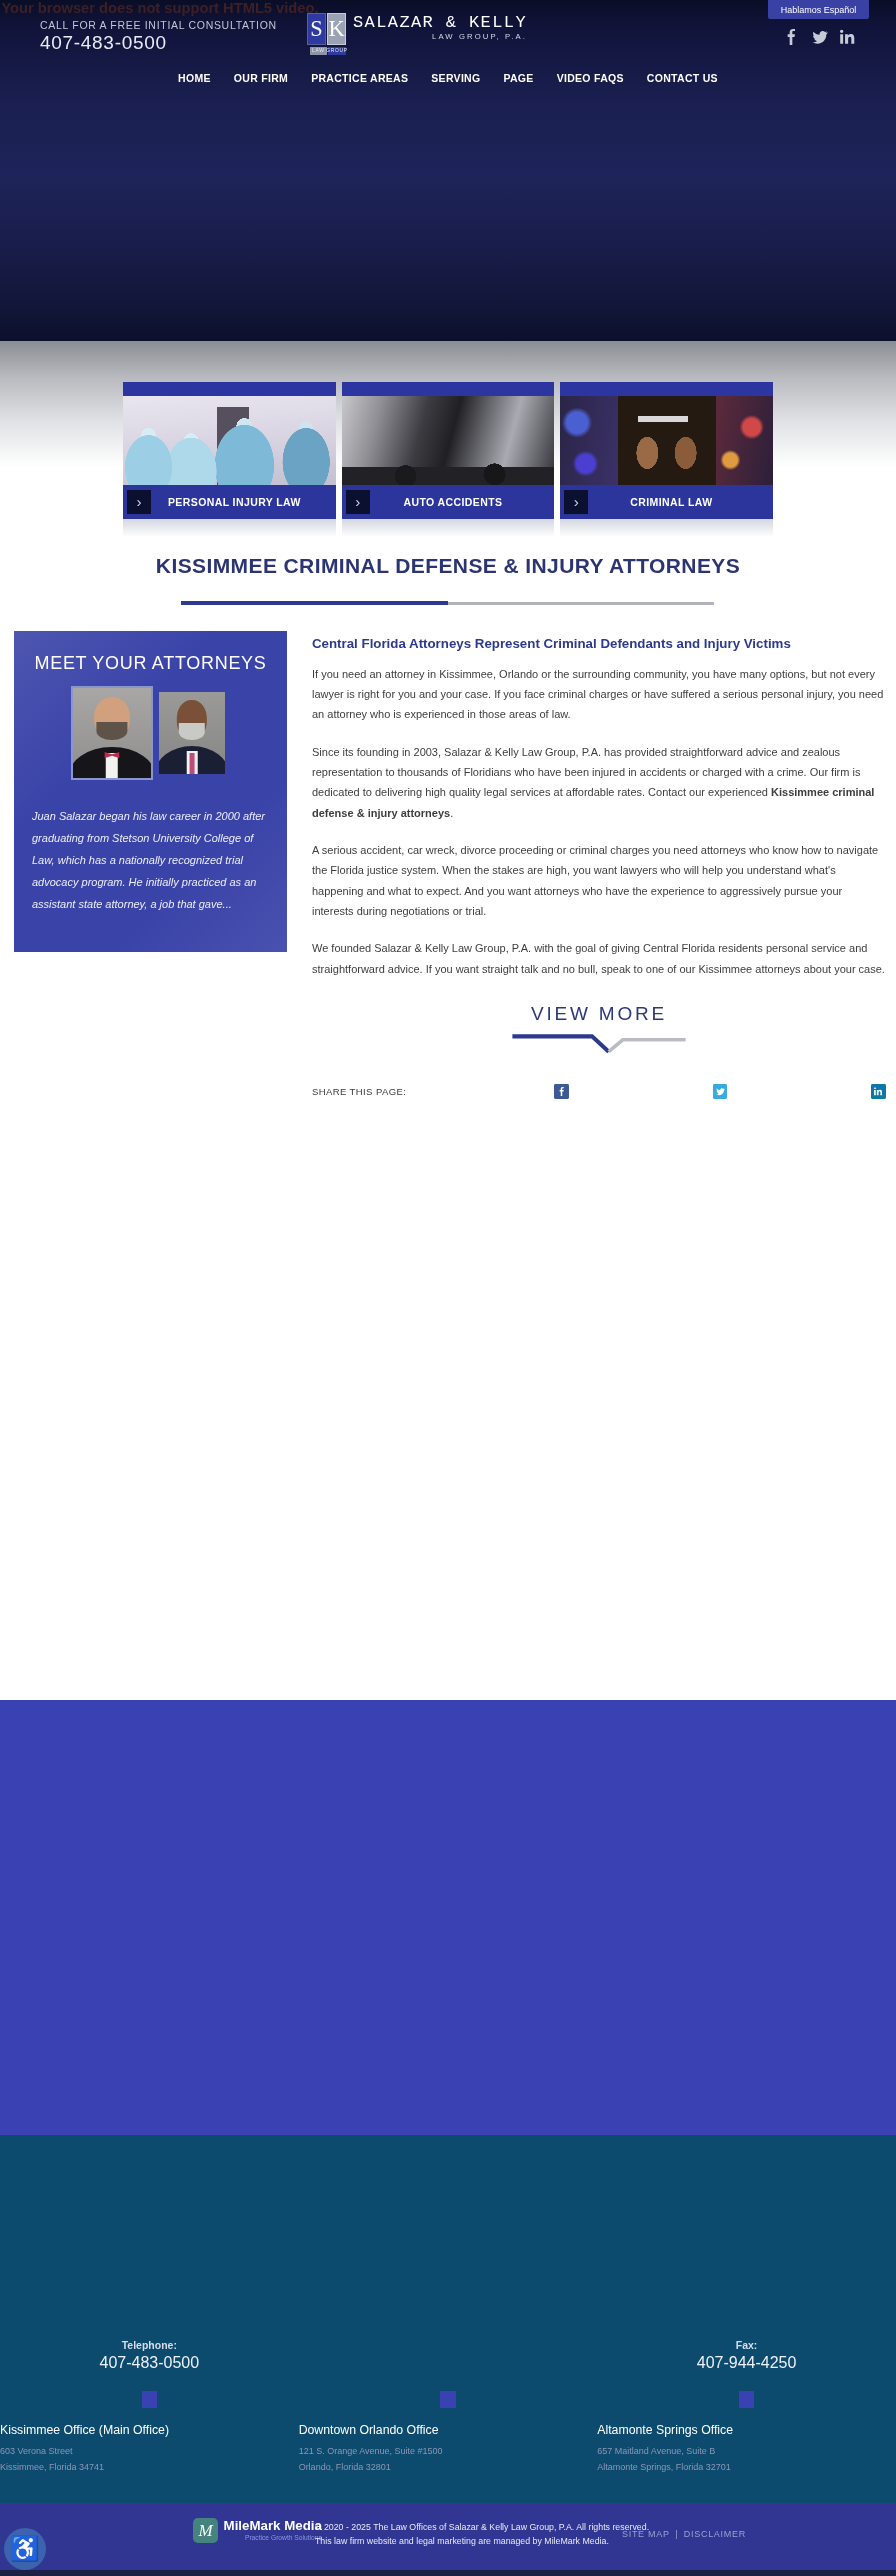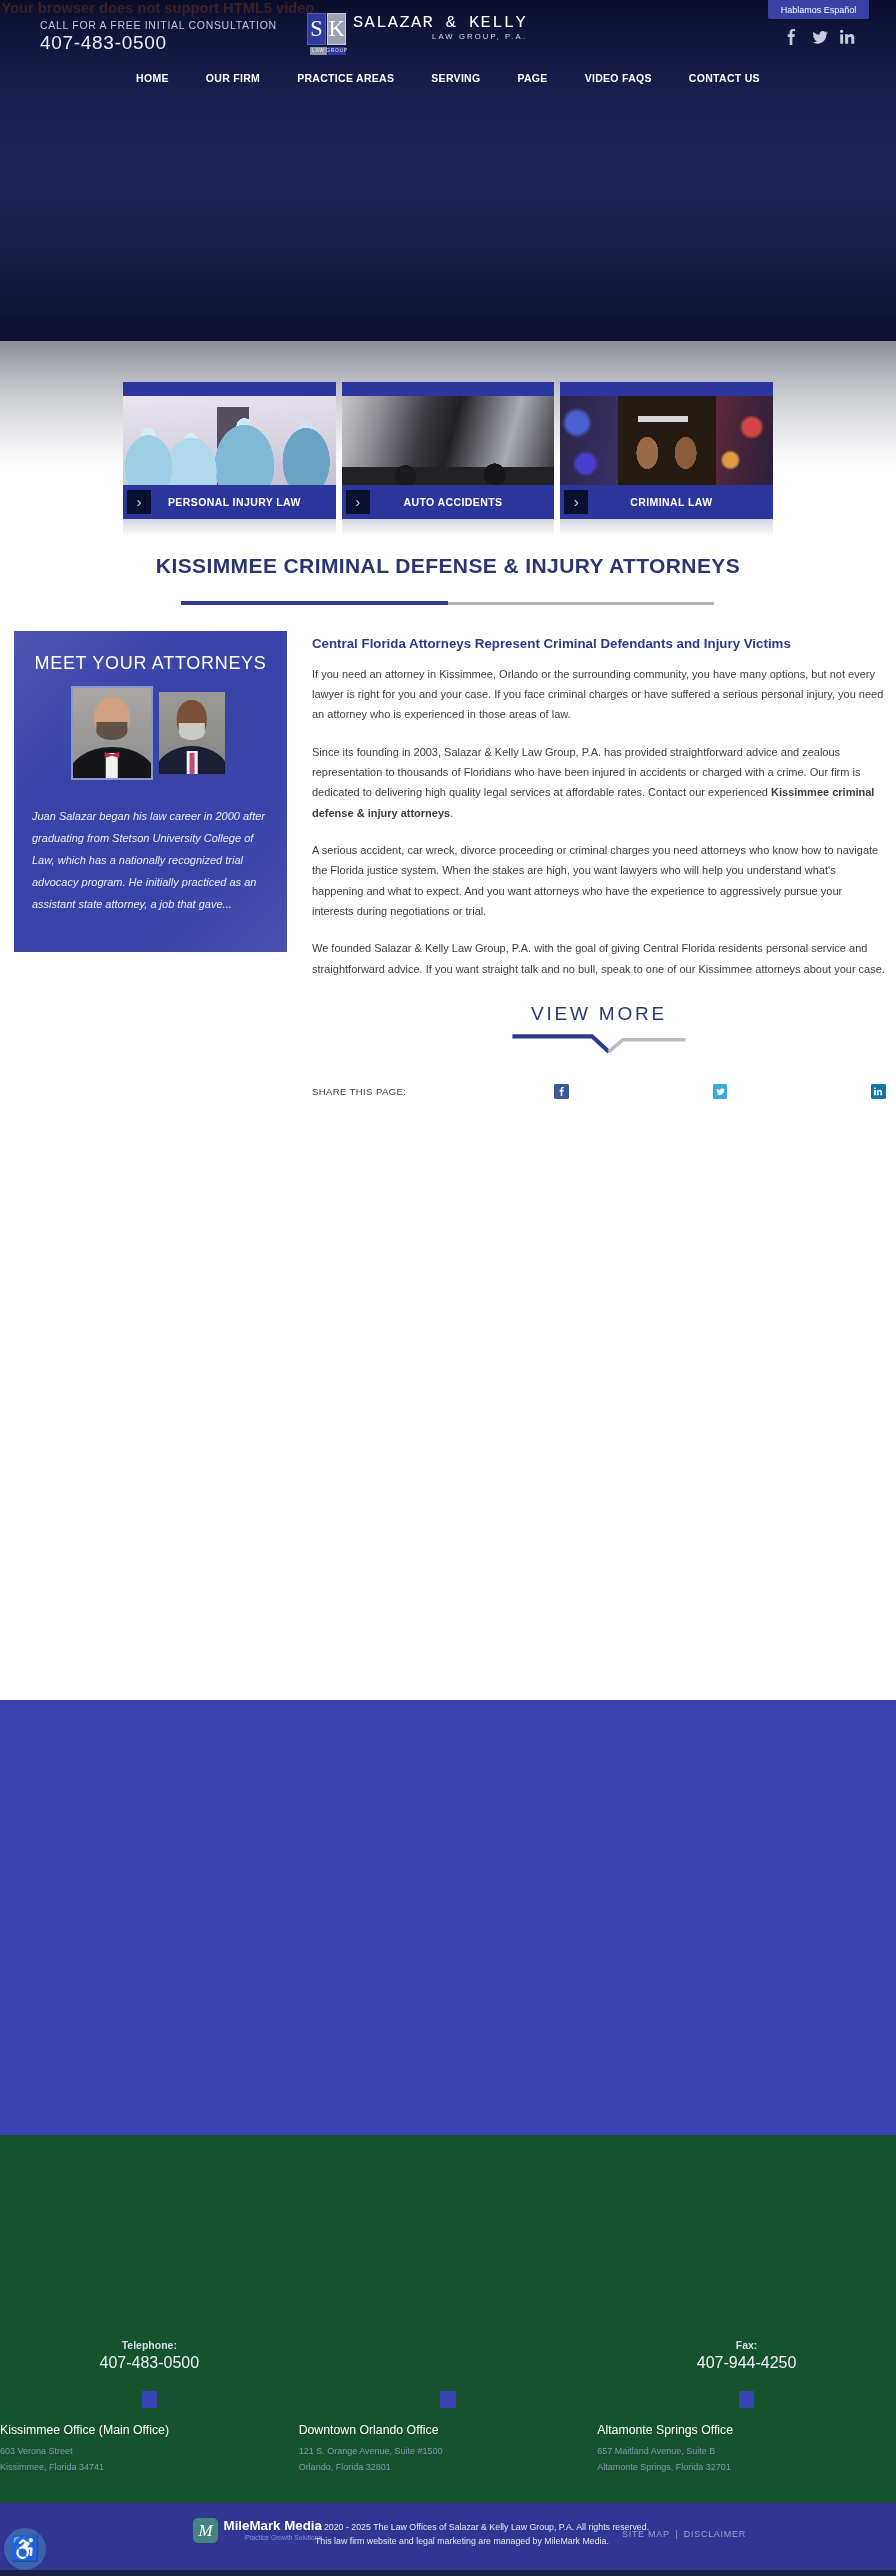--- a/index.html
+++ b/index.html
@@ -24,21 +24,21 @@
   .logo-sub { position:absolute; top:34px; height:8.4px; font-size:4.9px; letter-spacing:0.7px; color:#e8eaf2; display:flex; align-items:center; justify-content:center; }
   .logo-sub.law { left:2.8px; width:17px; background:#8e94a8; }
   .logo-sub.group { left:21px; width:18px; background:#2e3aa0; }
   .logo-text { margin-left:7px; }
   .logo-name { font-family:Liberation Mono, monospace; font-size:17px; letter-spacing:1.4px; color:#ffffff; text-transform:uppercase; white-space:nowrap; }
   .logo-tagline { font-size:7.7px; letter-spacing:2.1px; color:#d6dae6; text-align:right; margin-top:0.7px; }
   .lang-btn { position:absolute; left:768px; top:0; width:101px; height:19px; background:#3a41a4; color:#fff;
     font-size:9px; display:flex; align-items:center; justify-content:center; border-radius:0 0 2.1px 2.1px; cursor:pointer; }
   .header-social { position:absolute; left:783px; top:29px; display:flex; gap:12.6px; color:#c6cbd8; }
   .header-social svg { width:16px; height:16px; fill:currentColor; }
-  .mainnav { position:absolute; top:72px; left:0; width:100%; display:flex; justify-content:center; gap:37px; z-index:2; }
+  .mainnav { position:absolute; top:72px; left:0; width:100%; display:flex; justify-content:center; gap:23px; z-index:2; }
   .nav-item { color:#ffffff; font-size:10.5px; font-weight:700; letter-spacing:0.3px; cursor:pointer; }
 
   
   .floor { position:absolute; top:341px; left:0; width:896px; height:149px;
     background:linear-gradient(180deg,#8a8d93 0%,#b9bbc0 25%,#e2e3e6 55%,#ffffff 85%); }
 
   
   .cards { position:absolute; top:382px; left:123px; width:650px; display:flex; gap:5.6px; z-index:3; }
   .card { width:213px; cursor:pointer; position:relative; }
   .card-top { height:14px; background:#2d36a0; }
@@ -123,21 +123,21 @@
   .share-icon { width:14.7px; height:14.7px; border-radius:1.4px; display:flex; align-items:center; justify-content:center; cursor:pointer; }
   .share-icon svg { width:9px; height:9px; fill:#ffffff; }
   .si-fb { background:#3d5a96; }
   .si-tw { background:#35abe2; }
   .si-li { background:#0e76a8; }
 
   
   .mid-blue { position:absolute; top:1700px; left:0; width:896px; height:435px; background:#3a41b2; }
 
   
-  .footer { position:absolute; top:2135px; left:0; width:896px; height:368px; background:#14532d; color:#fff; }
+  .footer { position:absolute; top:2135px; left:0; width:896px; height:368px; background:#0c4a6e; color:#fff; }
   .phones-row { position:absolute; top:204px; left:0; width:100%; display:flex; }
   .phone-col { width:33.33%; text-align:center; }
   .phone-label { font-size:10.5px; font-weight:700; color:#d8dcea; }
   .phone-number { font-size:16px; font-weight:300; color:#eef1f8; margin-top:2.8px; cursor:pointer; }
   .offices-row { position:absolute; top:256px; left:0; width:100%; display:flex; }
   .office-col { width:33.33%; text-align:left; }
   .office-marker { width:15.4px; height:17px; background:#3a41b2; margin:0 auto 15.4px; }
   .office-name { font-size:12.3px; color:#ffffff; cursor:pointer; }
   .office-addr { font-size:9px; color:#8c97b5; line-height:1.75; margin-top:7px; }
 

